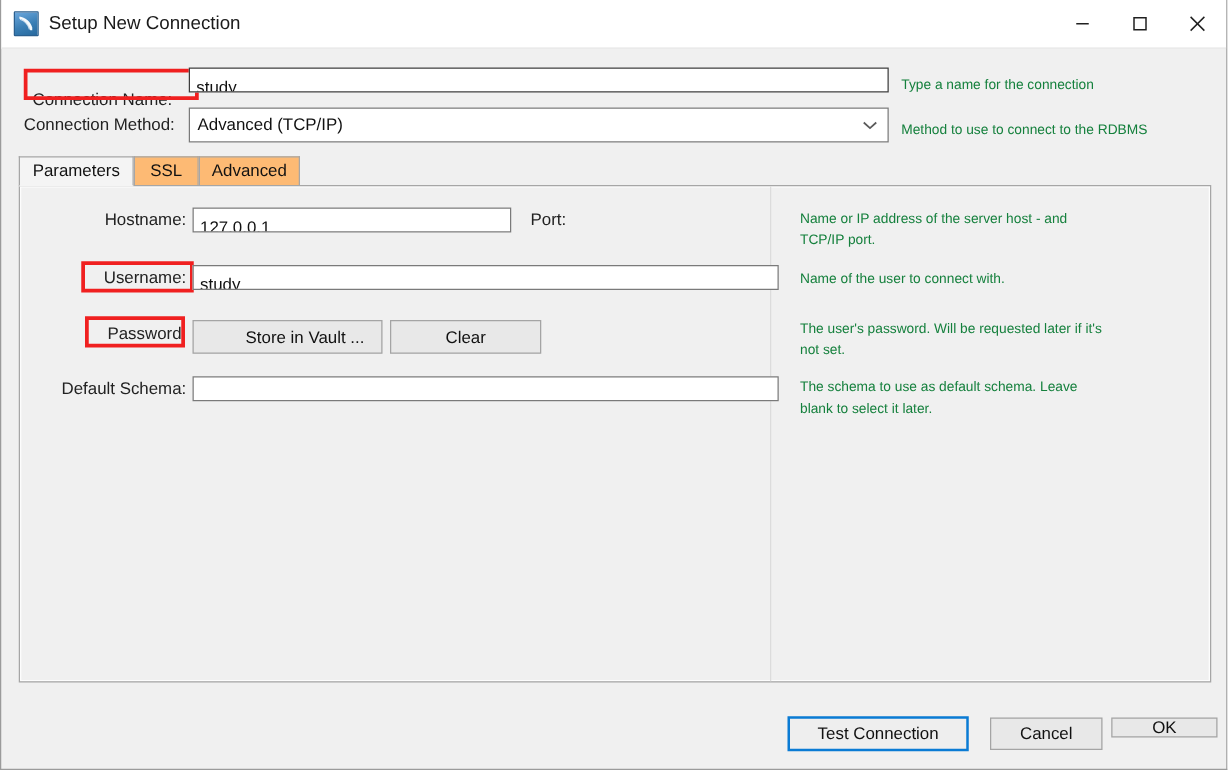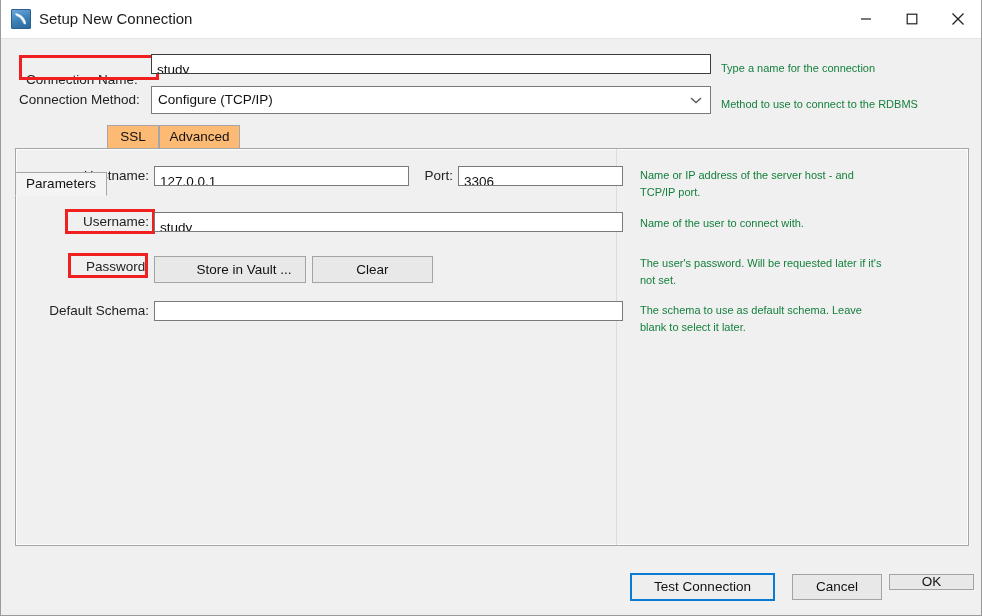--- a/index.html
+++ b/index.html
@@ -234,49 +234,48 @@
     </div>
   </div>
 
   <div class="lbl" style="left:25px; top:72px; width:120px; text-align:left;">Connection Name:</div>
   <div class="redbox" style="left:18px; top:55px; width:140px; height:25px;"></div>
   <input class="tf focused" style="left: 150px; top: 54px; width: 560px;" value="study">
   <div class="hintlbl" style="left:720px; top:60px; width:250px;">Type a name for the connection</div>
 
   <div class="lbl" style="left:18px; top:92px; width:130px; text-align:left;">Connection Method:</div>
   <div class="combo" style="left:150px; top:86px; width:560px;">
-    <div class="cval">Configure (TCP/IP)</div>
+    <div class="cval">Advanced (TCP/IP)</div>
     <div class="carrow">
       <svg width="12" height="8" viewBox="0 0 12 8">
           <polyline points="1,2 6,6.5 11,2" fill="none" stroke="#5a5a5a" stroke-width="1.4"></polyline>
         </svg>
     </div>
   </div>
   <div class="hintlbl" style="left:720px; top:96px; width:262px;">Method to use to connect to the RDBMS</div>
 
   <div class="tabstrip">
-    <div class="tab active" style="left:0px; width:92px;margin-top:47px;">
+    <div class="tab active" style="left:0px; width:92px;">
       <span>Parameters</span>
     </div>
     <div class="tab" style="left:92px; width:52px;">
       <span>SSL</span>
     </div>
     <div class="tab" style="left:144px; width:81px;">
       <span>Advanced</span>
     </div>
   </div>
 
   <div class="tabpanel">
     <div class="panel-divider" style="left:600px;"></div>
   </div>
 
   <div class="lbl" style="left:50px; top:168px; width:98px;">Hostname:</div>
   <input class="tf" style="left: 153px; top: 166px; width: 255px;" value="127.0.0.1">
   <div class="lbl" style="left:412px; top:168px; width:40px;">Port:</div>
-  <input class="tf" style="left: 457px; top: 166px; width: 165px;" value="3306">
   <div class="hintlbl" style="left:639px; top:167px; width:310px;">Name or IP address of the server host - and
 TCP/IP port.</div>
 
   <div class="lbl" style="left:70px; top:214px; width:78px;">Username:</div>
   <div class="redbox" style="left:64px; top:209px; width:90px; height:25px;"></div>
   <input class="tf" style="left: 153px; top: 212px; width: 469px;" value="study">
   <div class="hintlbl" style="left:639px; top:215px; width:310px;">Name of the user to connect with.</div>
 
   <div class="lbl" style="left:73px; top:259px; width:75px;">Password:</div>
   <div class="redbox" style="left:67px; top:253px; width:80px; height:25px;"></div>

